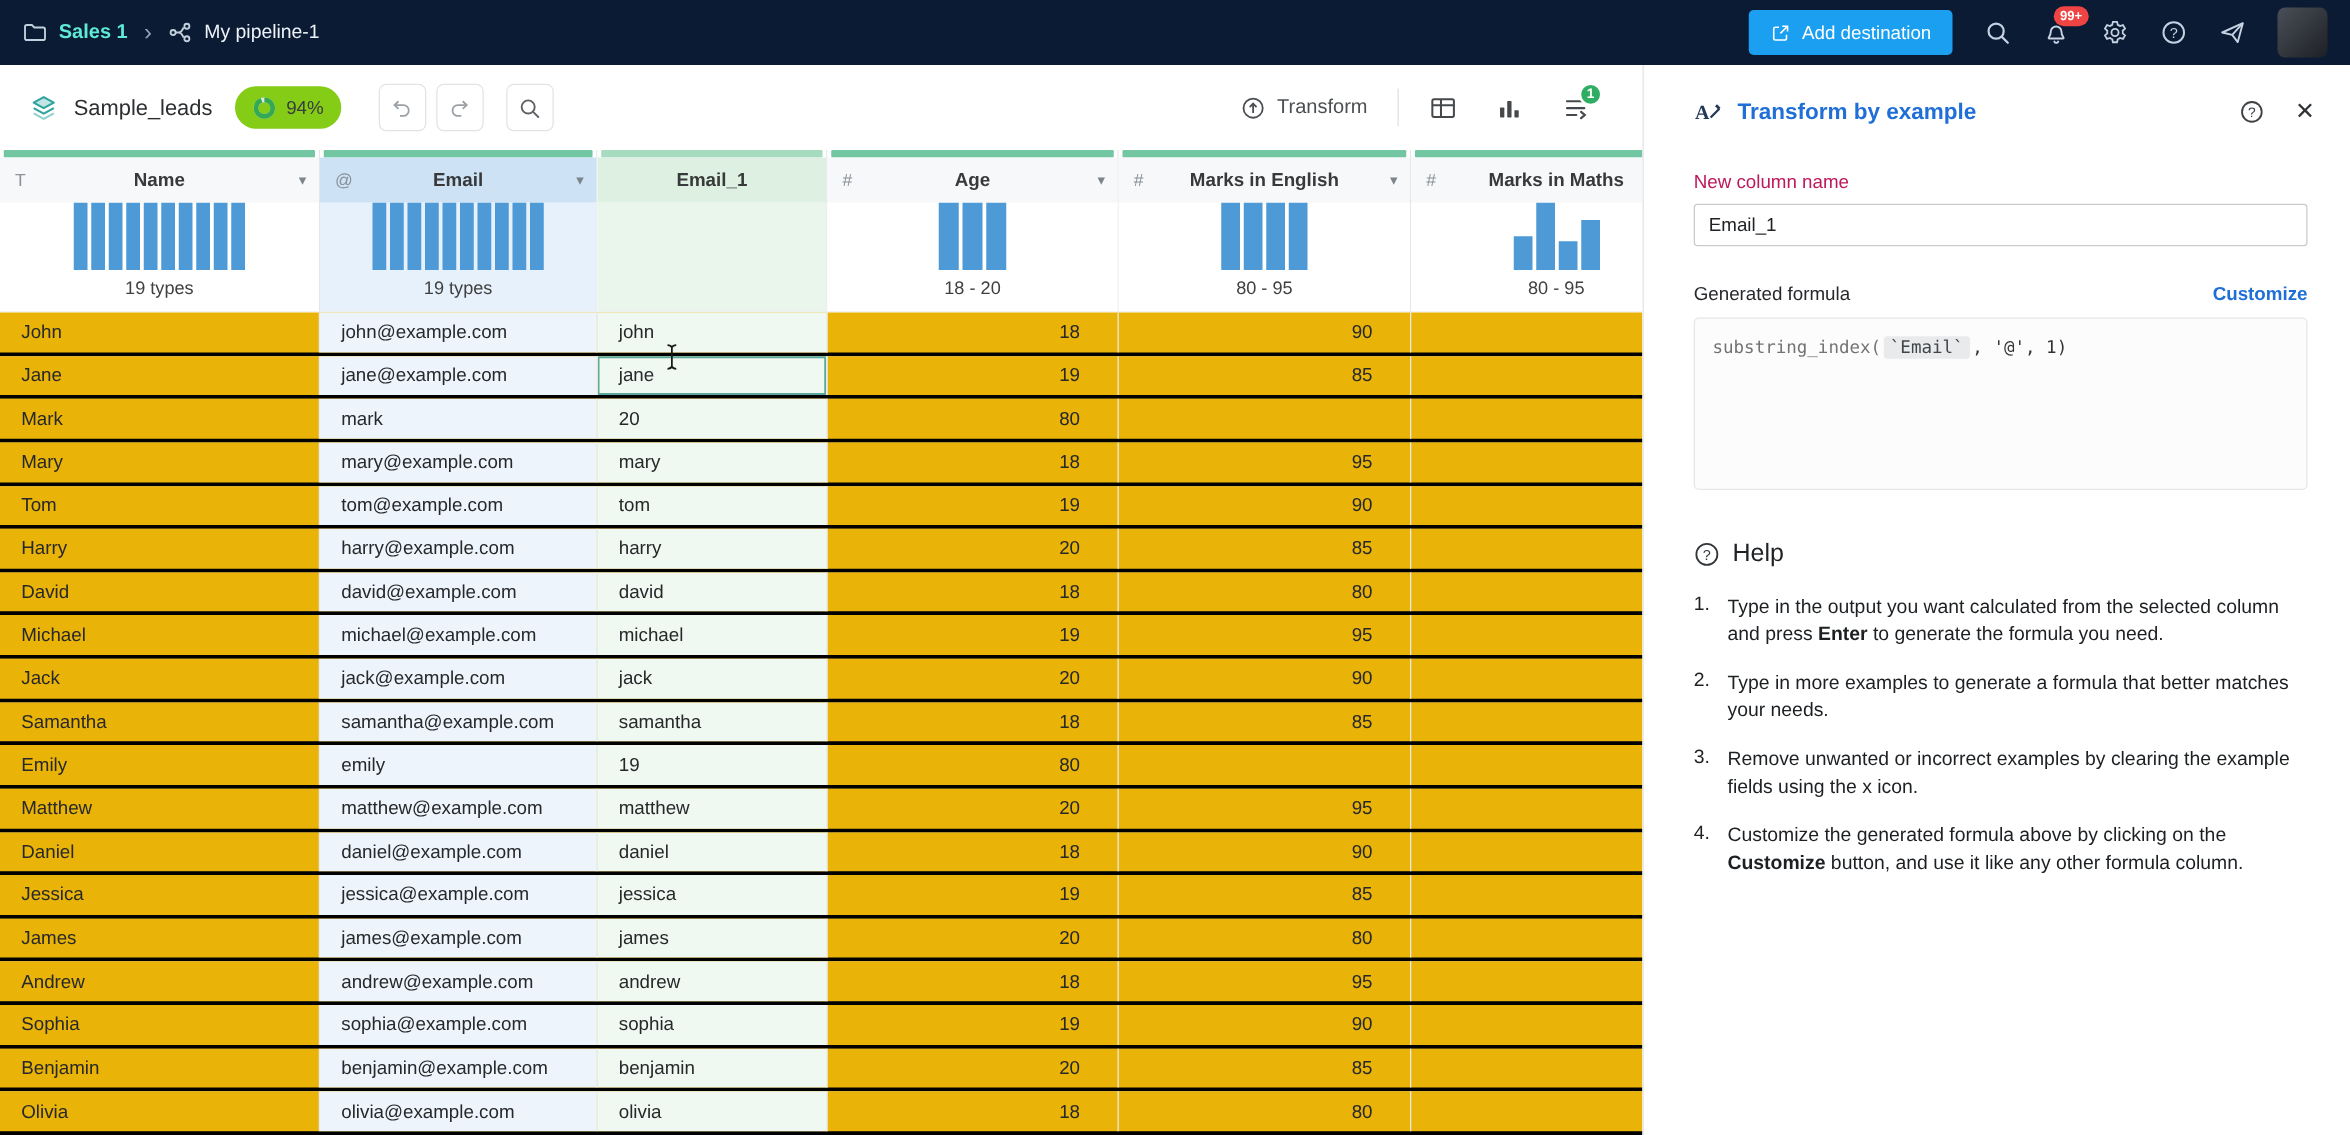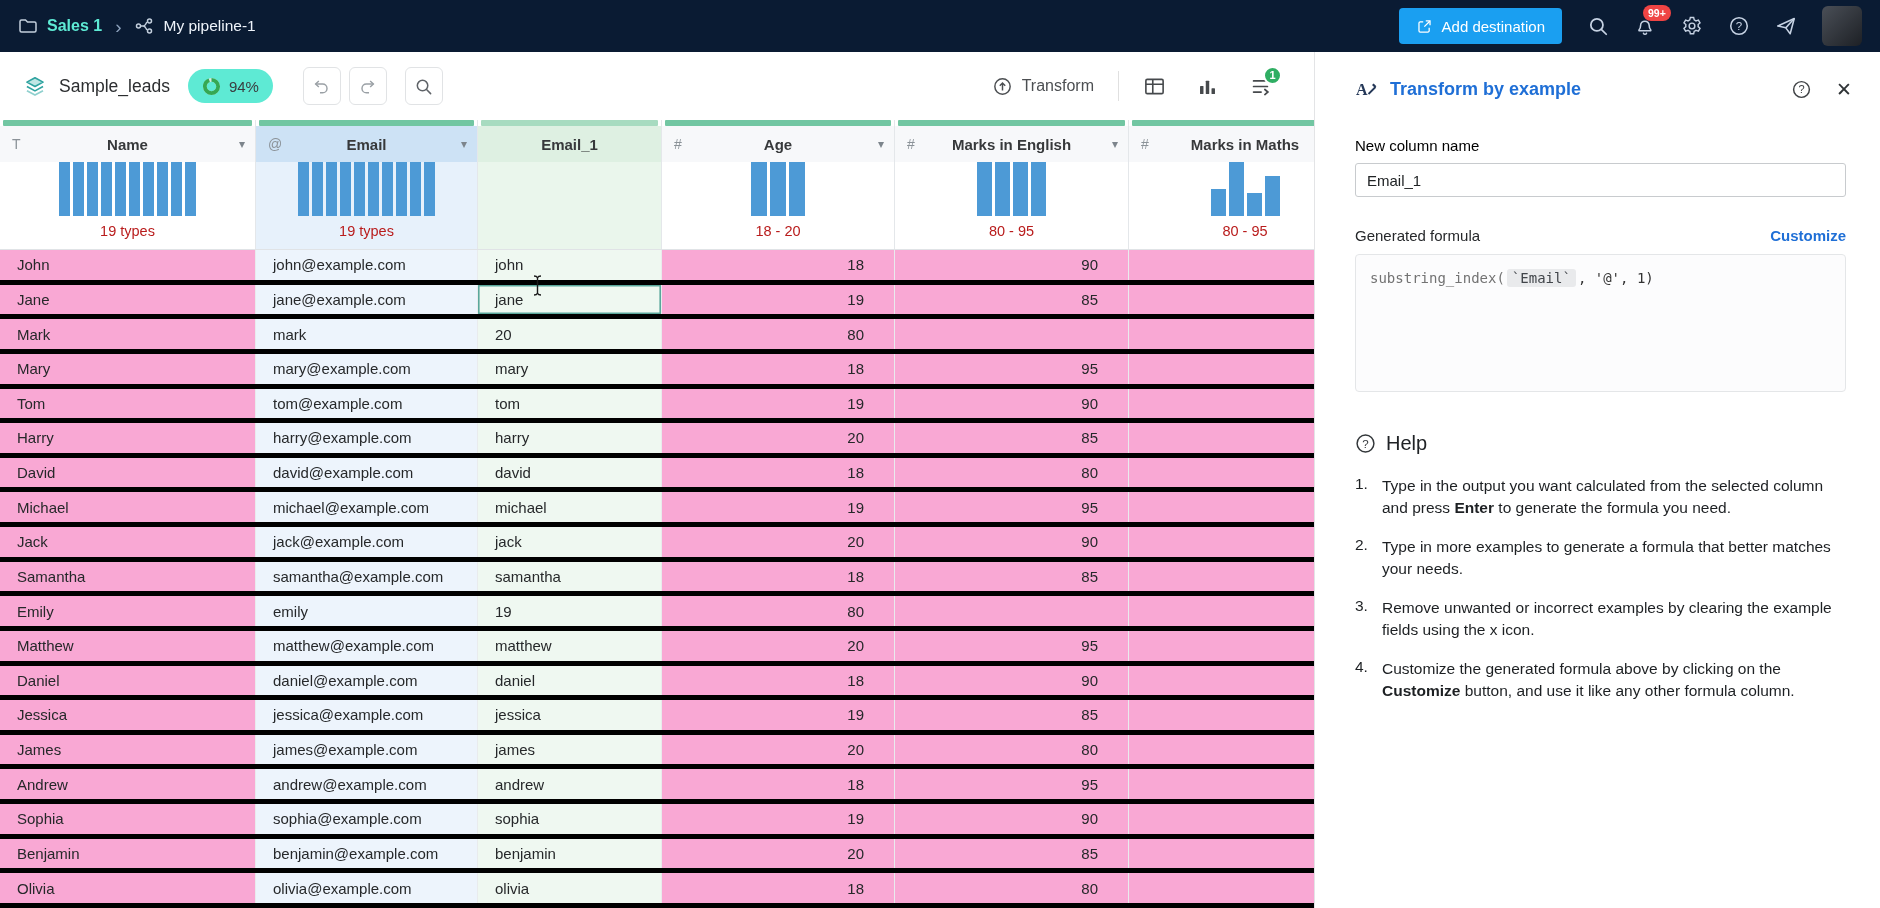--- a/index.html
+++ b/index.html
@@ -16,21 +16,21 @@
   .add-dest{height:36px;background:#1a9ff1;border:none;border-radius:4px;color:#fff;font-size:15px;font-weight:500;display:flex;align-items:center;gap:9px;padding:0 17px;font-family:inherit;cursor:pointer}
   .icon-btn{width:22px;height:22px;color:#c6d2e3;position:relative;display:inline-flex;cursor:pointer}
   .badge99{position:absolute;top:-10px;left:9px;background:#ef4444;color:#fff;font-size:10.5px;font-weight:700;border-radius:9px;padding:1.5px 5px;line-height:1.2}
   .avatar{width:40px;height:40px;border-radius:6px;background:linear-gradient(135deg,#4a4f57,#1d2025);cursor:pointer}
 
   
   .main{position:absolute;top:52px;left:0;width:1314px;height:856px;overflow:hidden;background:#fff}
   .toolbar{height:68px;display:flex;align-items:center;padding:0 42px 0 24px;background:#fff}
   .ds-icon{width:23px;height:23px;display:inline-flex}
   .ds-name{margin-left:12px;font-size:17.5px;color:#2c2e30;font-weight:500}
-  .quality-pill{margin-left:18px;height:34px;border-radius:17px;background:#5eead4;display:flex;align-items:center;gap:8px;padding:0 14px;font-size:15px;color:#3a3d40;cursor:pointer}
+  .quality-pill{margin-left:18px;height:34px;border-radius:17px;background:#84cc16;display:flex;align-items:center;gap:8px;padding:0 14px;font-size:15px;color:#3a3d40;cursor:pointer}
   .undo-group{margin-left:30px;display:flex;gap:8px}
   .sq-btn{width:38px;height:38px;border:1px solid #e1e3e5;border-radius:6px;background:#fff;display:flex;align-items:center;justify-content:center;color:#9aa0a5;cursor:pointer}
   .sq-btn.search{margin-left:18px;color:#5f6368}
   .sq-btn svg{width:19px;height:19px}
   .toolbar-right{margin-left:auto;display:flex;align-items:center}
   .transform-group{display:flex;align-items:center;gap:9px;color:#4c4f52;font-size:16px;font-weight:500;cursor:pointer}
   .transform-group svg{width:21px;height:21px}
   .vdiv{width:1px;height:30px;background:#e0e0e0;margin:0 24px}
   .view-icons{display:flex;align-items:center;gap:30px}
   .view-ic{width:23px;height:23px;color:#46494c;position:relative;display:inline-flex;cursor:pointer}
@@ -40,38 +40,38 @@
   .grid{width:1362px}
   .gridhead{display:flex;border-bottom:1px solid #e0e3e6;background:#fff}
   .colhead{height:129px;position:relative;border-right:1px solid #e4e7ea;background:#fff;cursor:pointer}
   .greenbar{height:6px;margin:0 3px;background:#72c6a2;border-radius:1px}
   .hdrrow{height:36px;display:flex;align-items:center;justify-content:center;position:relative;font-size:15px;font-weight:700;color:#37393b;background:#f7f8fa}
   .ticon{position:absolute;left:12px;font-weight:400;color:#8b9298;font-size:14px}
   .chev{position:absolute;right:10px;color:#7d858c;font-size:12px;font-weight:400;cursor:pointer}
   .histwrap{height:87px;display:flex;flex-direction:column;align-items:center;justify-content:flex-end;padding-bottom:9px;background:#fff}
   .hist{display:flex;align-items:flex-end;gap:3px;height:54px}
   .bar{background:#4d9ad6}
-  .cap{font-size:14.5px;color:#b91c1c;margin-top:7px;height:17px}
+  .cap{font-size:14.5px;color:#404040;margin-top:7px;height:17px}
   .colhead:nth-child(1){width:256px}
   .colhead:nth-child(2){width:222px}
   .colhead:nth-child(3){width:184px}
   .colhead:nth-child(4){width:233px}
   .colhead:nth-child(5){width:234px}
   .colhead:nth-child(6){width:233px}
   .colhead:nth-child(1) .bar,.colhead:nth-child(2) .bar{width:11px}
   .colhead:nth-child(4) .bar{width:16px}
   .colhead:nth-child(5) .bar,.colhead:nth-child(6) .bar{width:15px}
   .colhead:nth-child(2) .hdrrow{background:#cde2f5}
   .colhead:nth-child(2) .histwrap{background:#e7f1fb}
   .colhead:nth-child(3) .hdrrow{background:#def0e2}
   .colhead:nth-child(3) .histwrap{background:#eaf6ec}
   .colhead:nth-child(3) .greenbar{background:#a7dbc0}
 
   .gridbody{background:#fff}
-  .trow{display:flex;height:34.63px;border-bottom:5px solid #000000;background:#f9a8d4}
+  .trow{display:flex;height:34.63px;border-bottom:3px solid #000000;background:#eab308}
   .tcell{border-right:1px solid #e9ebed;display:flex;align-items:center;padding:0 17px;font-size:15px;color:#26282a;white-space:nowrap;overflow:hidden;cursor:text}
   .trow .tcell:nth-child(1){width:256px}
   .trow .tcell:nth-child(2){width:222px;background:#edf4fc}
   .trow .tcell:nth-child(3){width:184px;background:#eff8f1}
   .trow .tcell:nth-child(4){width:233px}
   .trow .tcell:nth-child(5){width:234px}
   .trow .tcell:nth-child(6){width:233px}
   .trow .tcell:nth-child(4),.trow .tcell:nth-child(5),.trow .tcell:nth-child(6){justify-content:flex-end;padding-right:30px}
   .tcell.focused{background:#f2faf4;box-shadow:inset 0 0 0 1.6px #5aa79b}
 
@@ -79,21 +79,21 @@
 
   
   .panel{position:absolute;top:52px;left:1314px;width:566px;height:856px;background:#fff;border-left:1px solid #e3e4e6;z-index:50}
   .panel-head{display:flex;align-items:center;padding:26px 28px 0 40px}
   .ptitle-ic{width:23px;height:23px;display:inline-flex}
   .panel-title{margin-left:12px;color:#1f6fd6;font-size:18px;font-weight:700}
   .head-actions{margin-left:auto;display:flex;align-items:center;gap:24px;color:#3f4245}
   .head-actions .hicon{width:21px;height:21px;display:inline-flex;cursor:pointer}
   .closex{font-size:19px;color:#2f3336;cursor:pointer;line-height:1}
   .panel-body{padding:0 34px 0 40px}
-  .field-label{margin-top:36px;font-size:15px;color:#000000;margin-bottom:9px}
+  .field-label{margin-top:36px;font-size:15px;color:#be185d;margin-bottom:9px}
   .field-input{width:100%;height:34px;border:1px solid #c8cbce;border-radius:3px;padding:0 11px;font-size:15px;color:#202325;font-family:inherit;outline:none;background:#fff}
   .formula-row{margin-top:30px;display:flex;align-items:baseline;justify-content:space-between;margin-bottom:10px}
   .field-label2{font-size:15px;color:#26282b}
   .customize{color:#1f6fd6;font-size:15px;font-weight:600;cursor:pointer;text-decoration:none}
   .codebox{height:138px;border:1px solid #e4e6e8;background:#fcfcfd;border-radius:4px;padding:13px 14px;font-family:"DejaVu Sans Mono",monospace;font-size:14px;color:#333;line-height:1.5}
   .seg-fn{color:#737373}
   .seg-chip{background:#e9eaec;border-radius:3px;padding:1px 5px;color:#41454a;margin:0 2px}
   .seg-str{color:#333}
   .seg-plain{color:#333}
   .help-head{margin-top:40px;display:flex;align-items:center;gap:10px}

